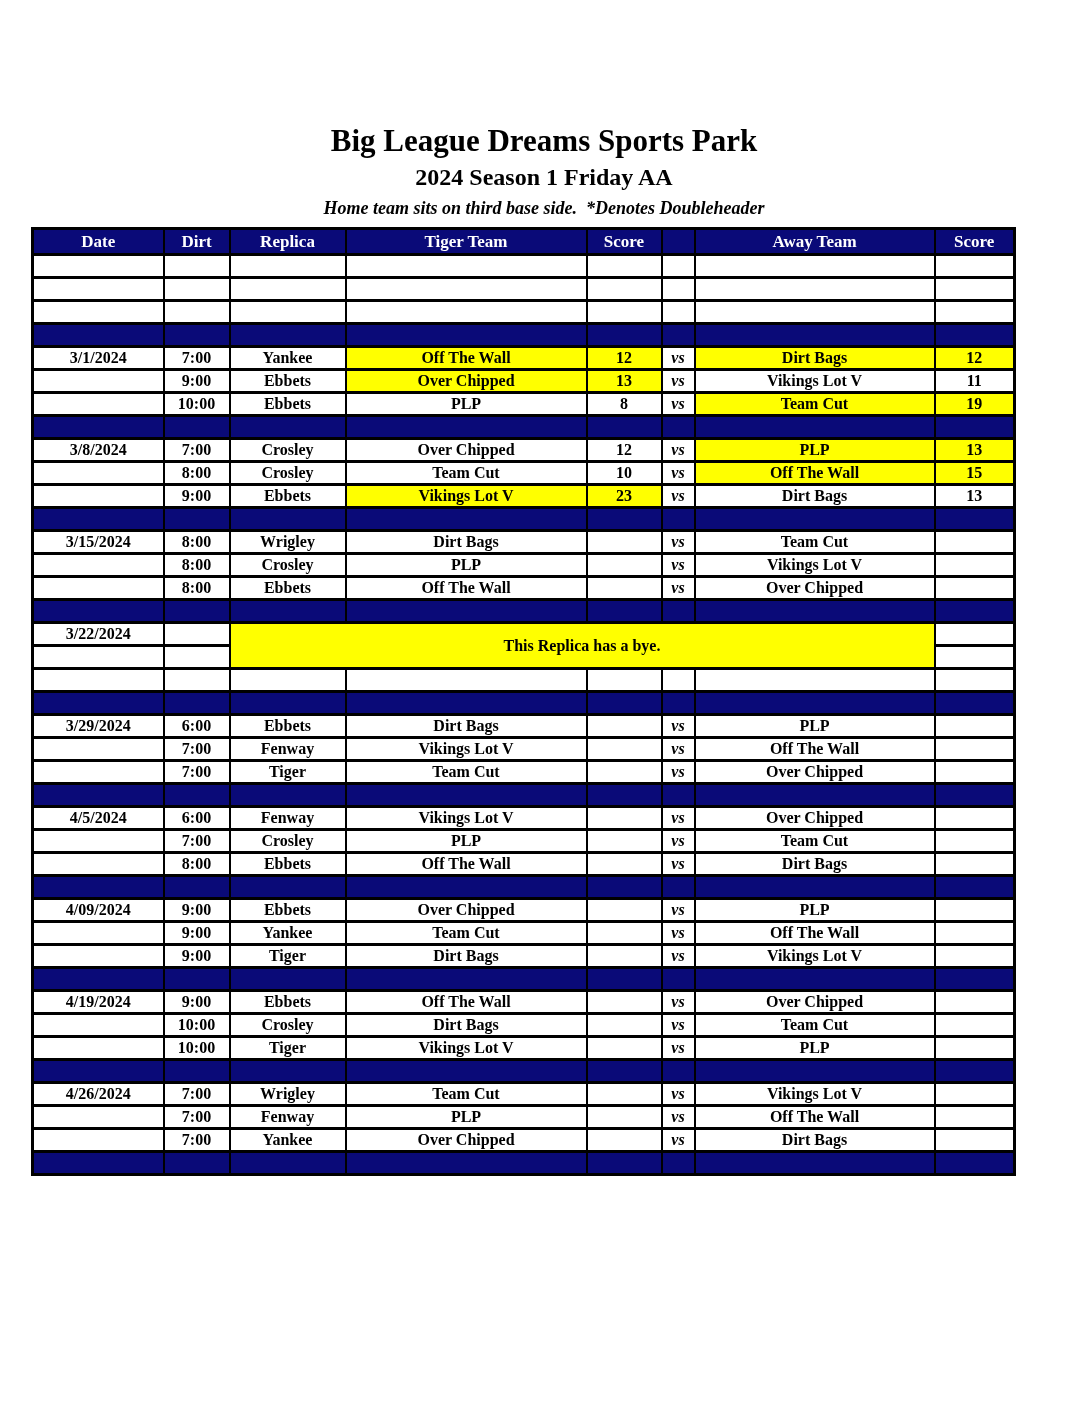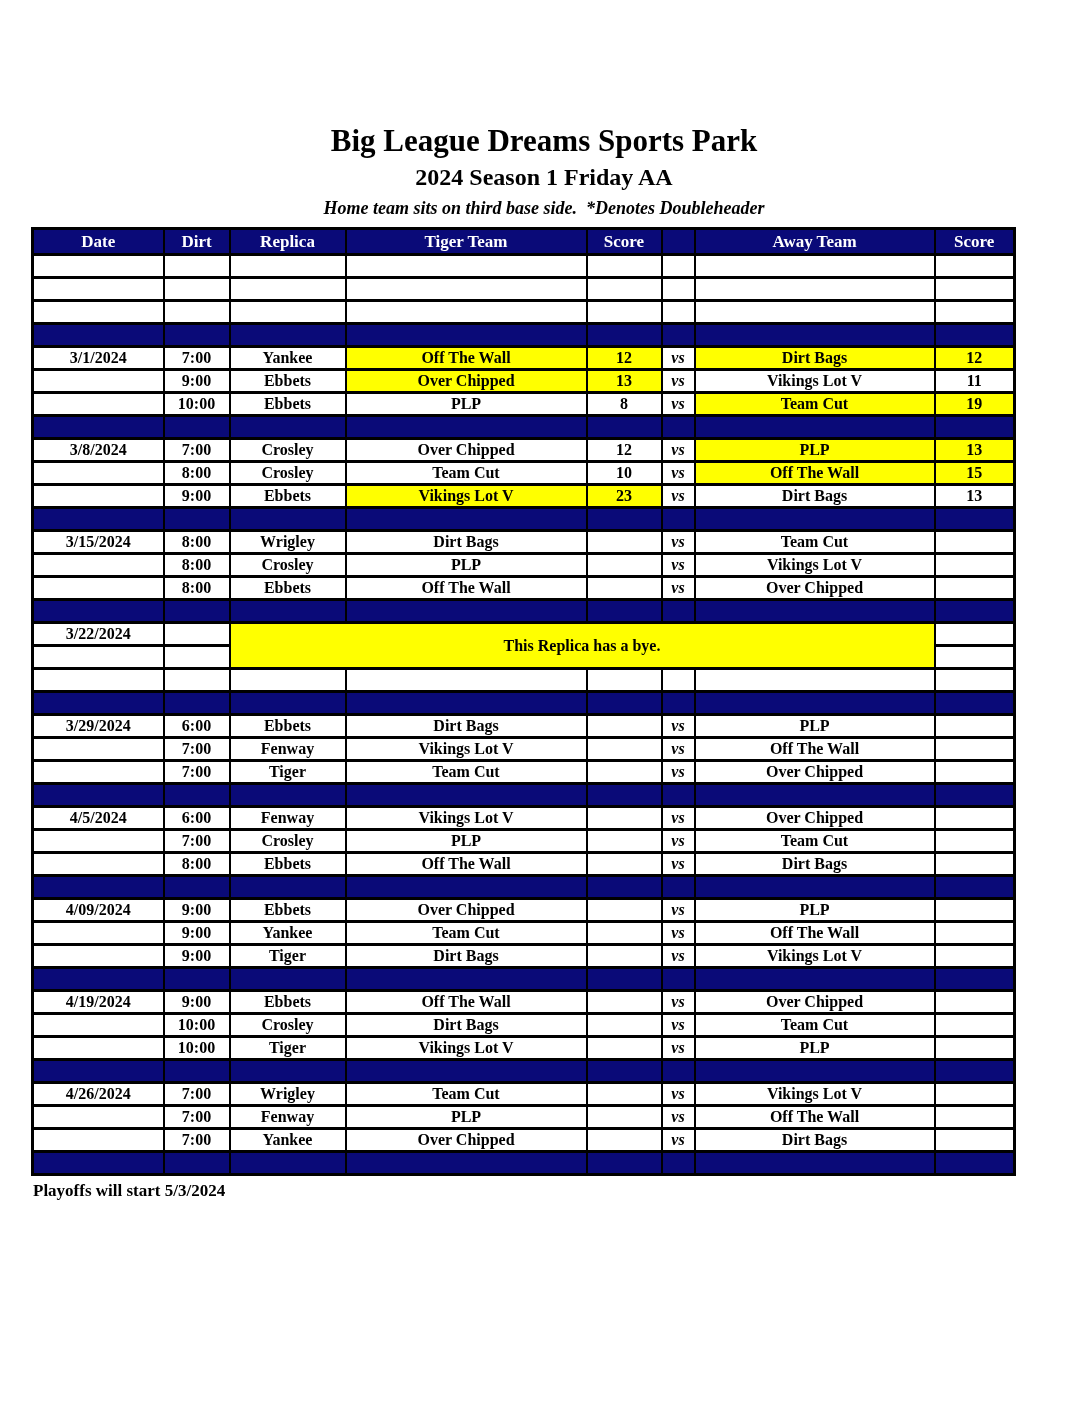--- a/index.html
+++ b/index.html
@@ -452,15 +452,14 @@
           <td></td>
           <td></td>
           <td></td>
           <td></td>
           <td></td>
           <td></td>
         </tr>
       </tbody>
   </table>
 
-  <div class="footer">Playoffs will start 5/3/2024</div>
 
 </div>
 
 </body></html>

